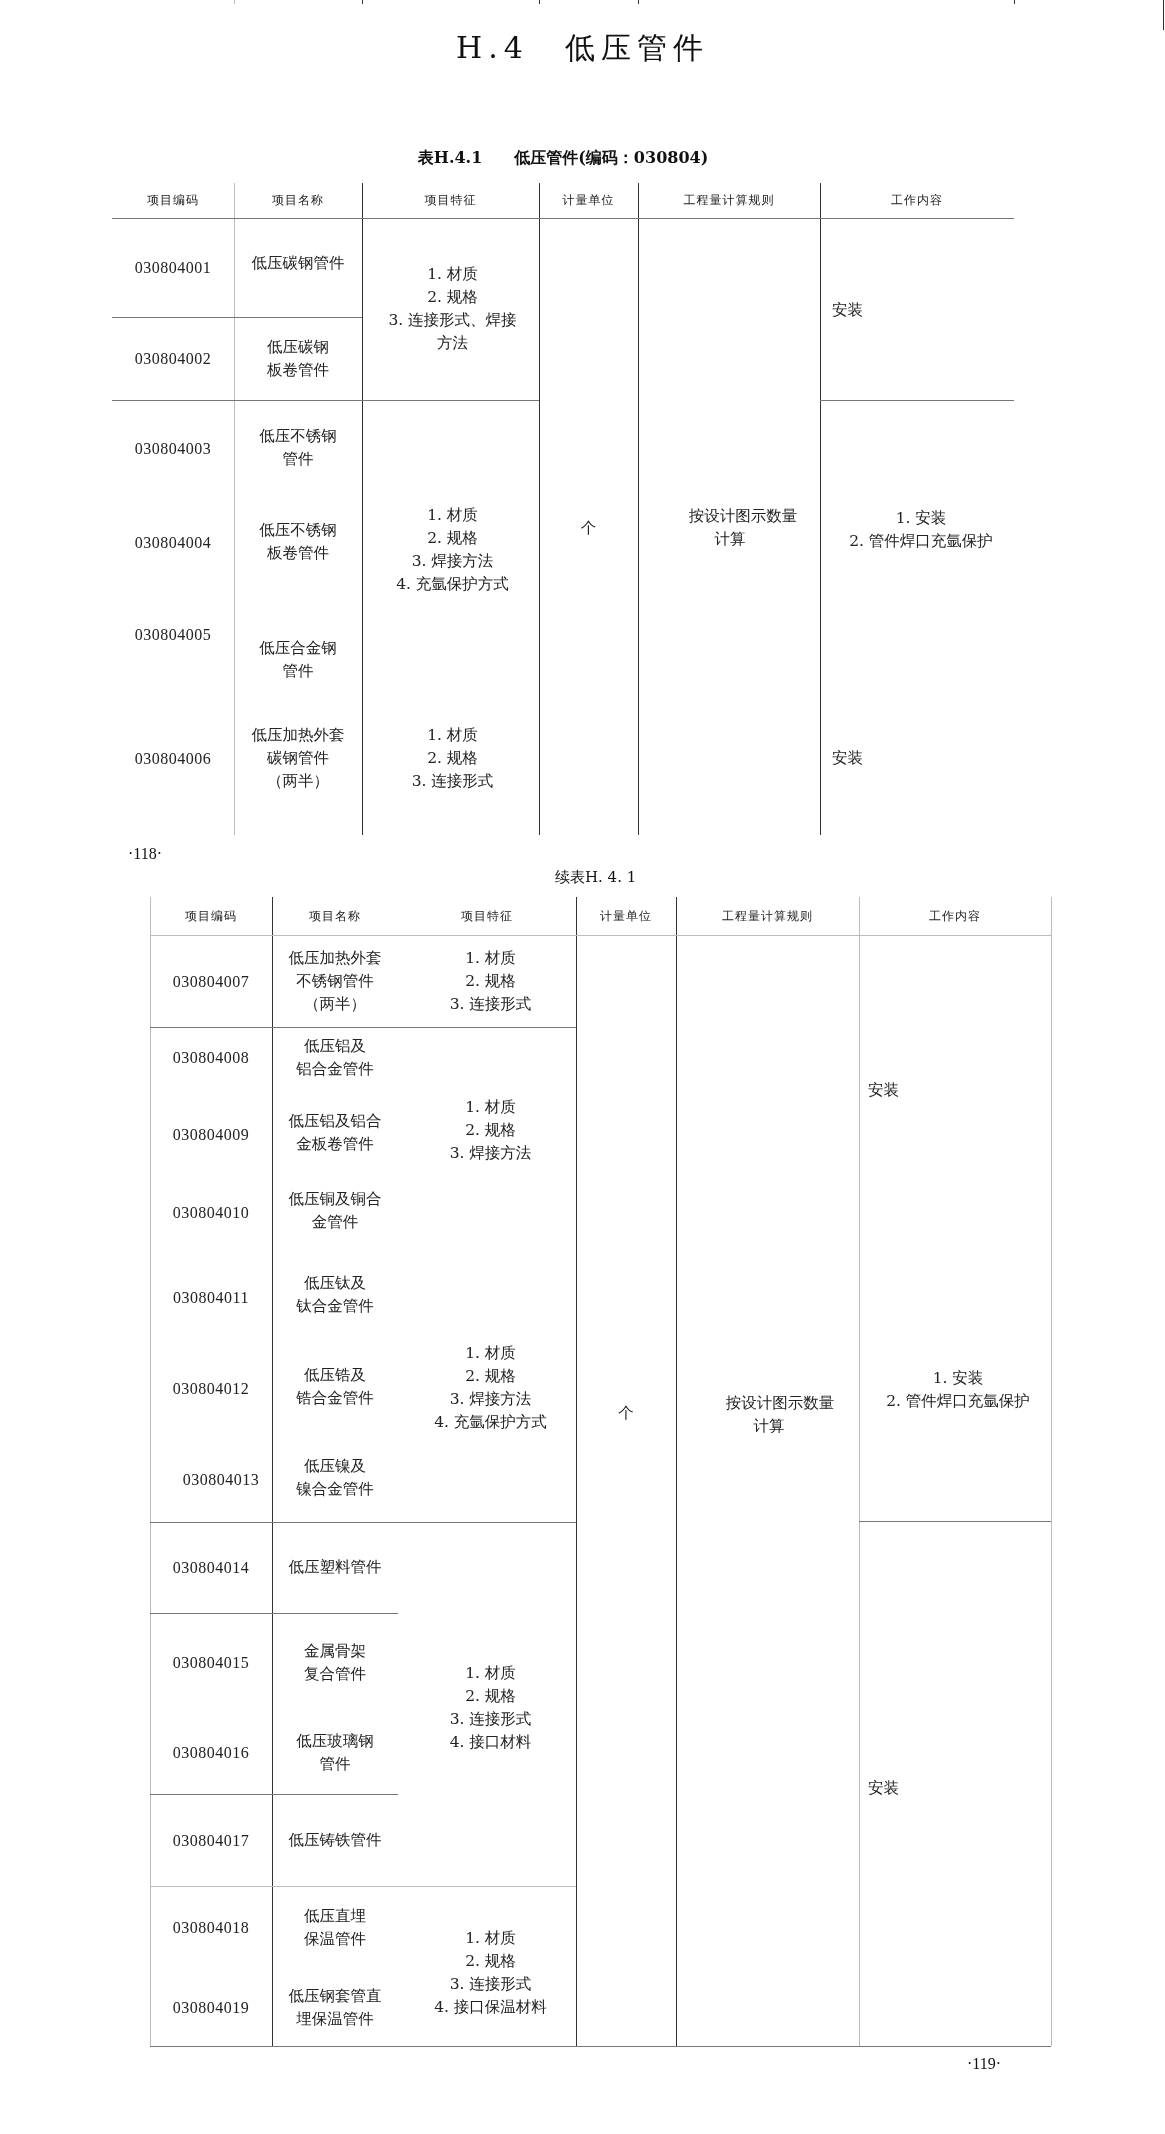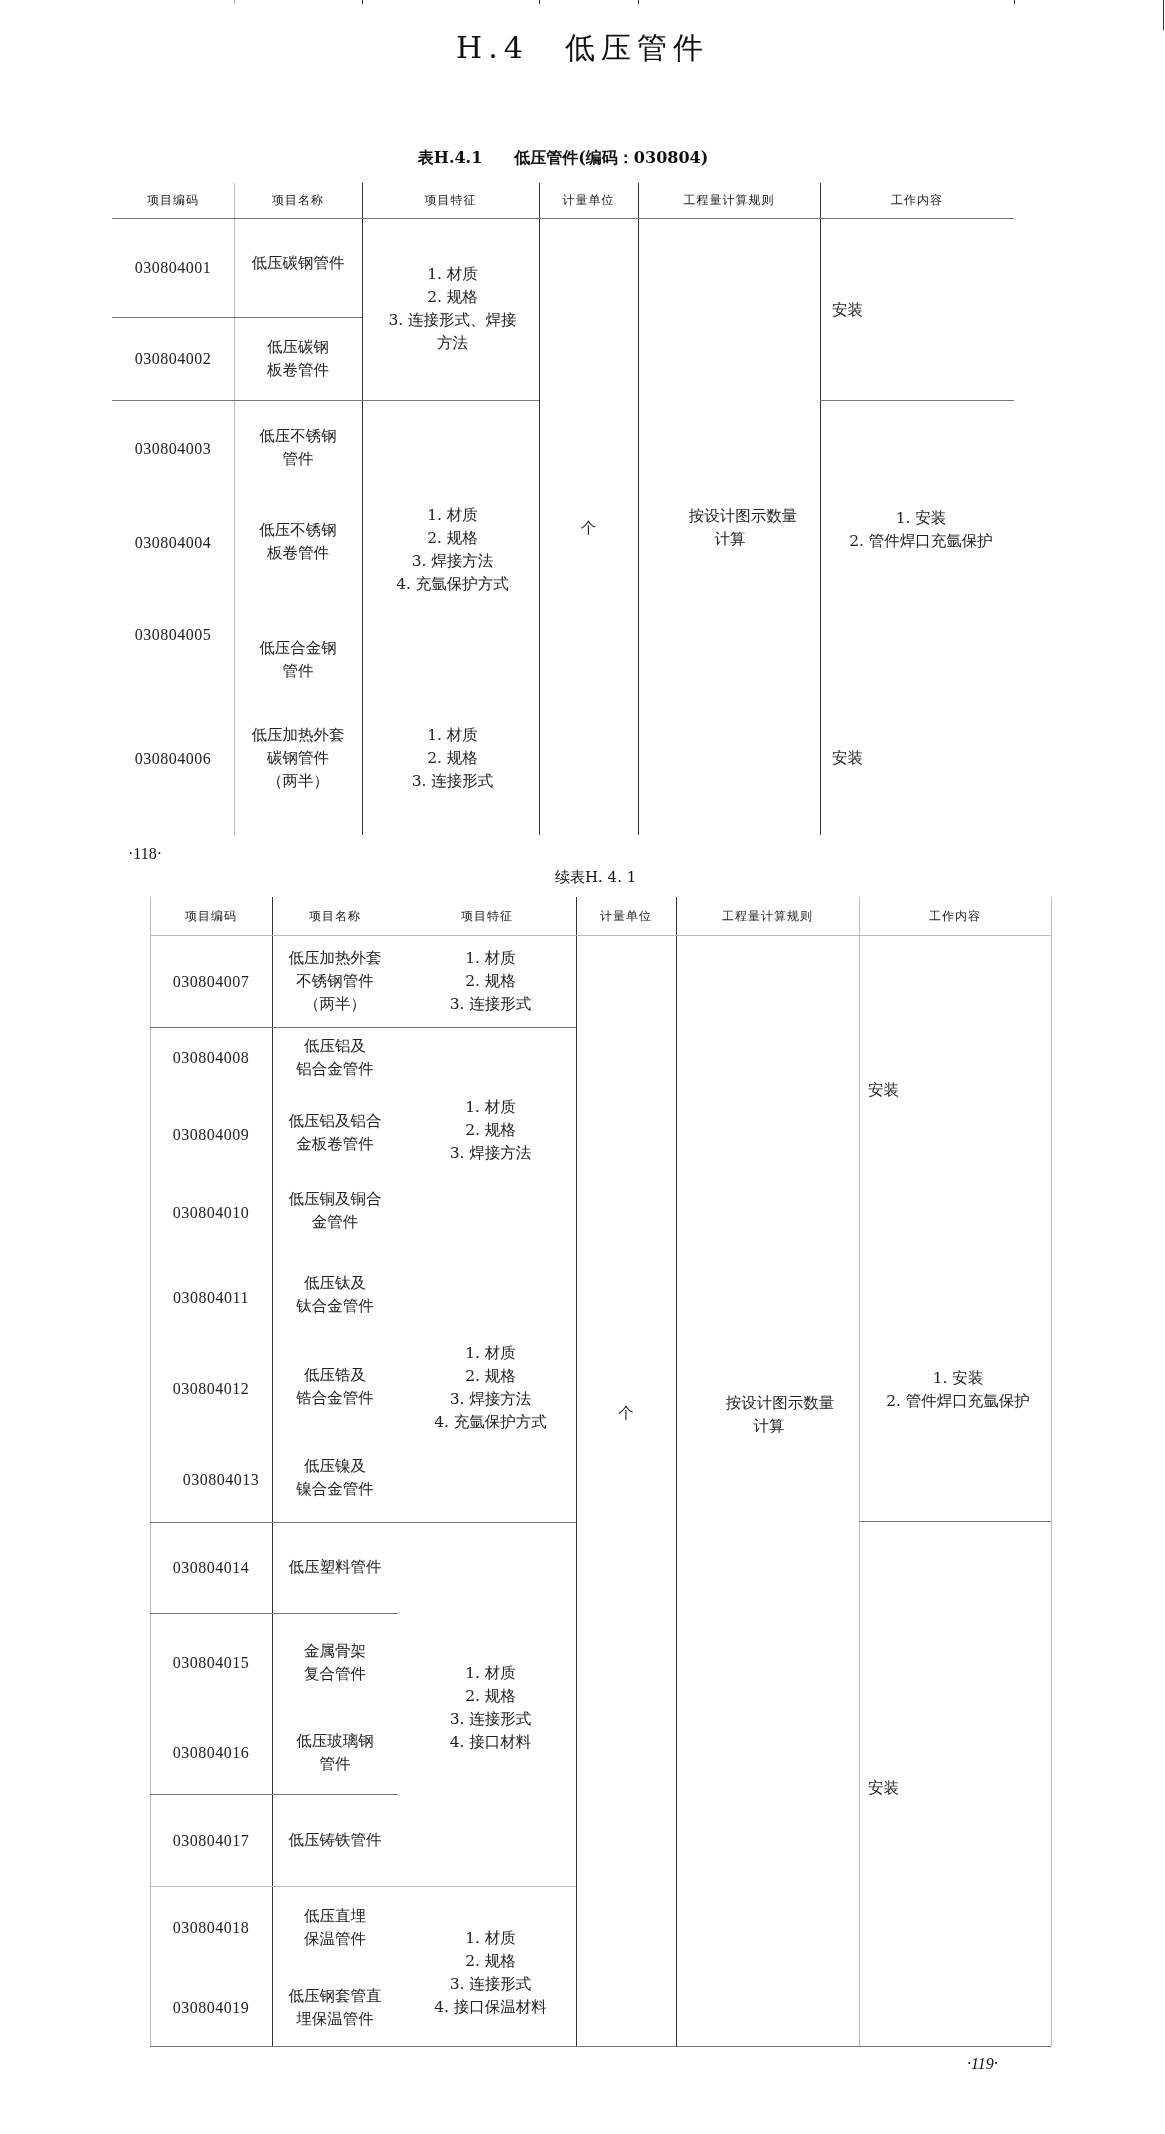--- a/index.html
+++ b/index.html
@@ -248,13 +248,13 @@
   </div>
 
   <div class="cell left" style="left:868px;width:180px;top:1070px;height:40px;">安装</div>
   <div class="cell left lines" style="left:868px;width:180px;top:1365px;height:50px;justify-content:center;">
     <span>1. 安装</span>
     <span>2. 管件焊口充氩保护</span>
   </div>
   <div class="cell left" style="left:868px;width:180px;top:1768px;height:40px;">安装</div>
 </div>
 
-<div class="abs pageno" style="left:967px;top:2055px;font-style:italic;">·119·</div>
+<div class="abs pageno" style="left:967px;top:2055px;">·119·</div>
 
 </body></html>

